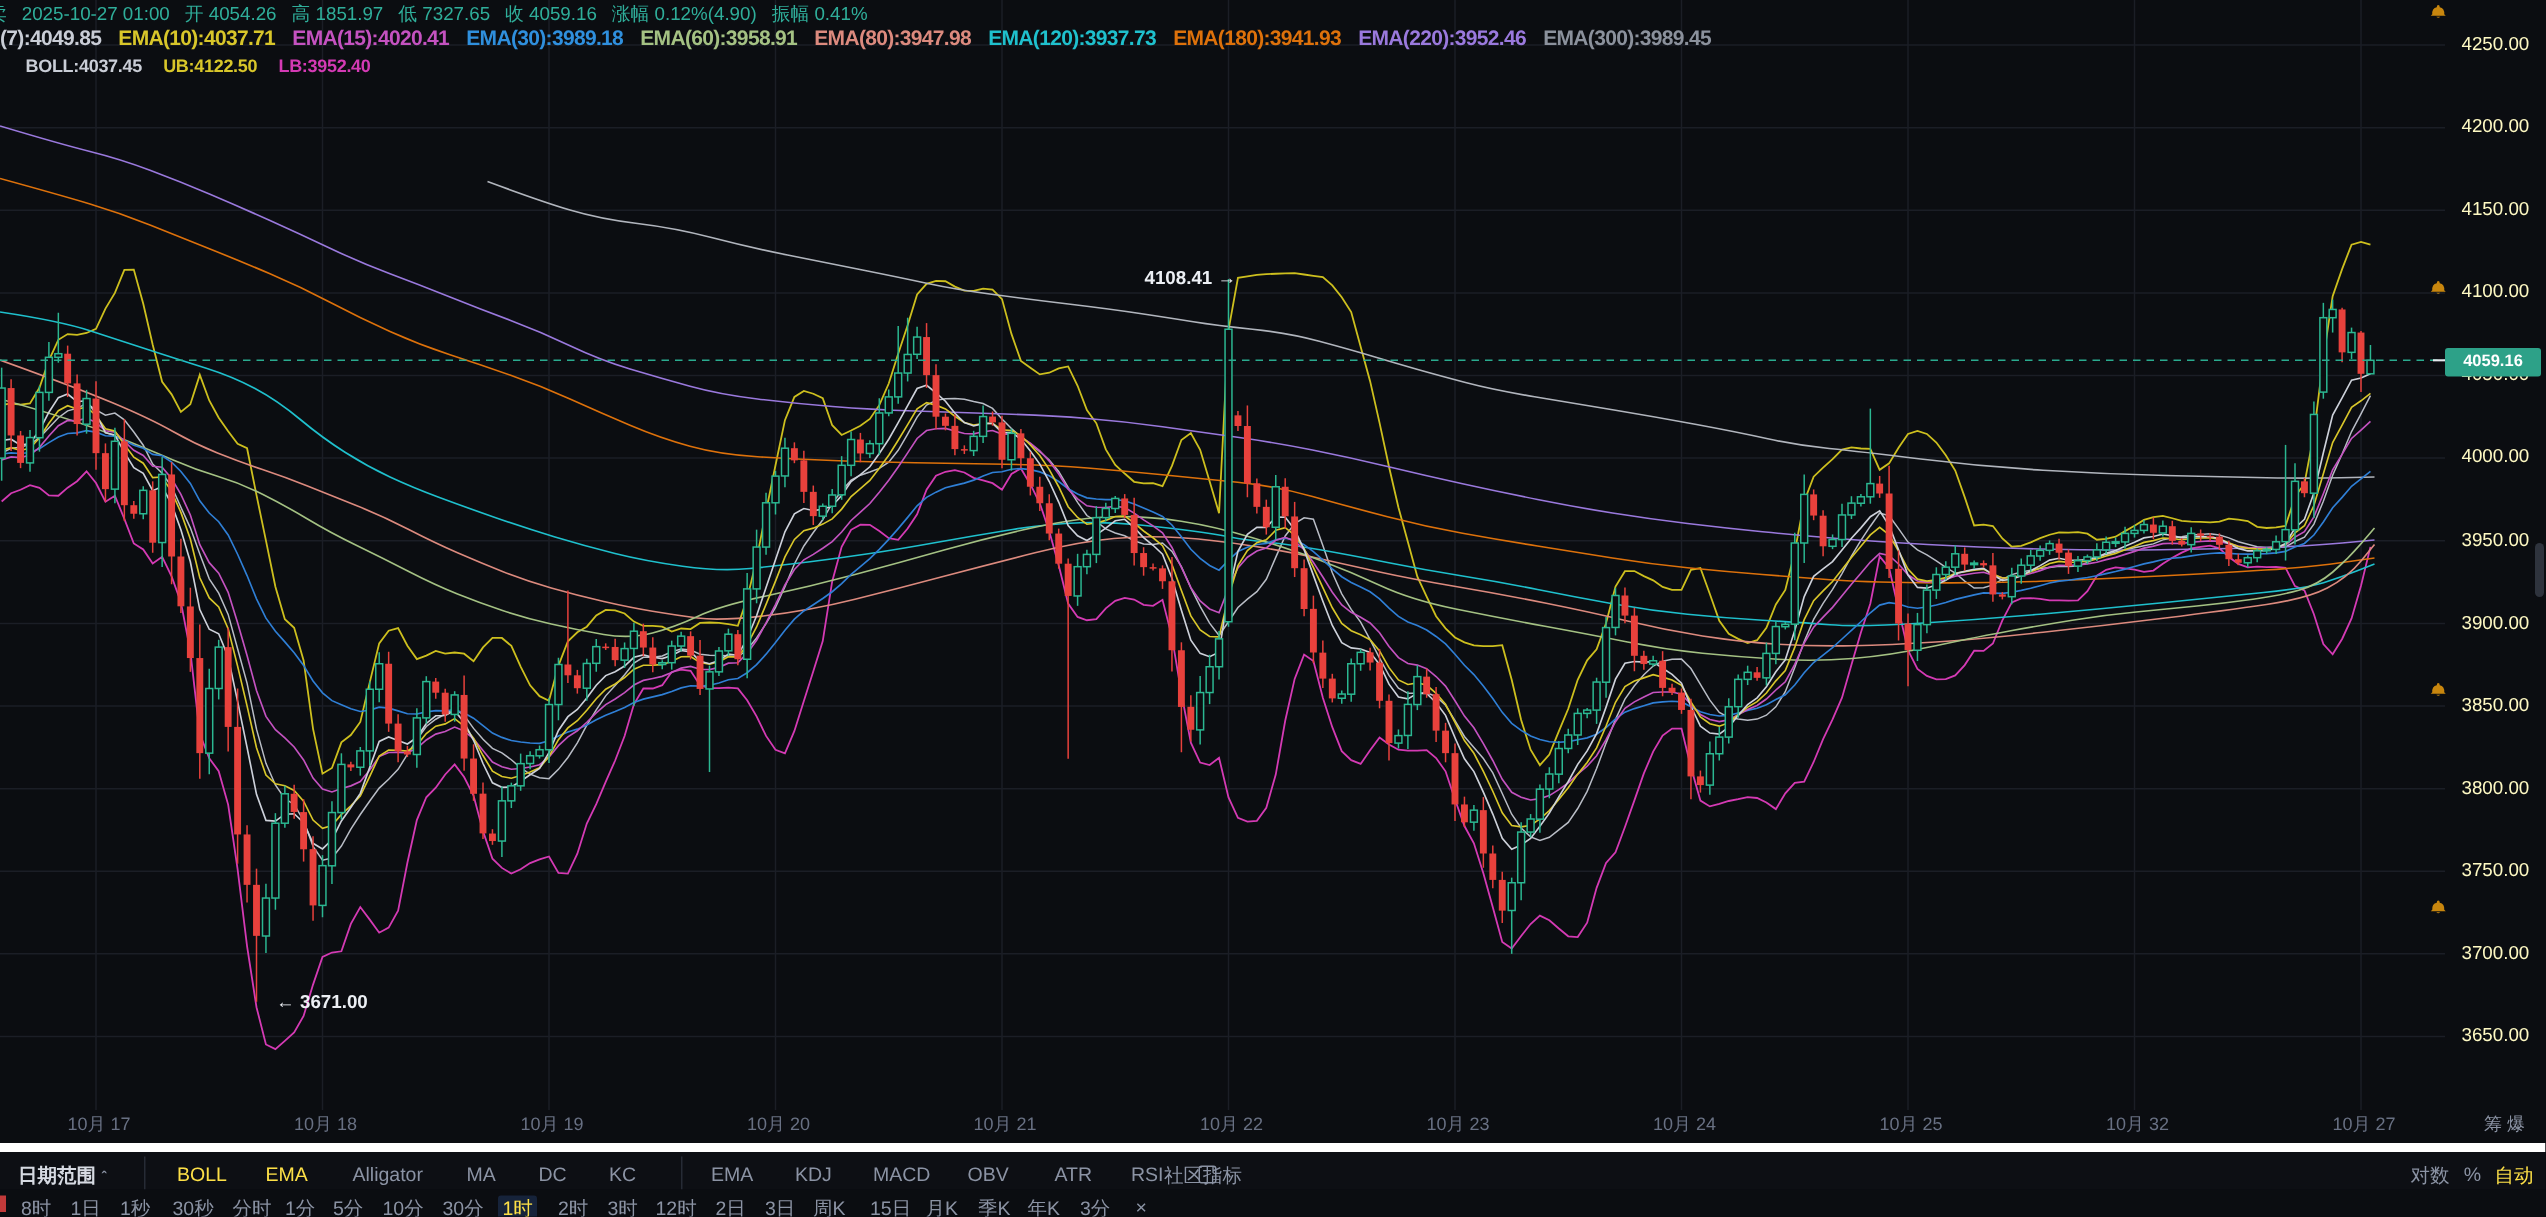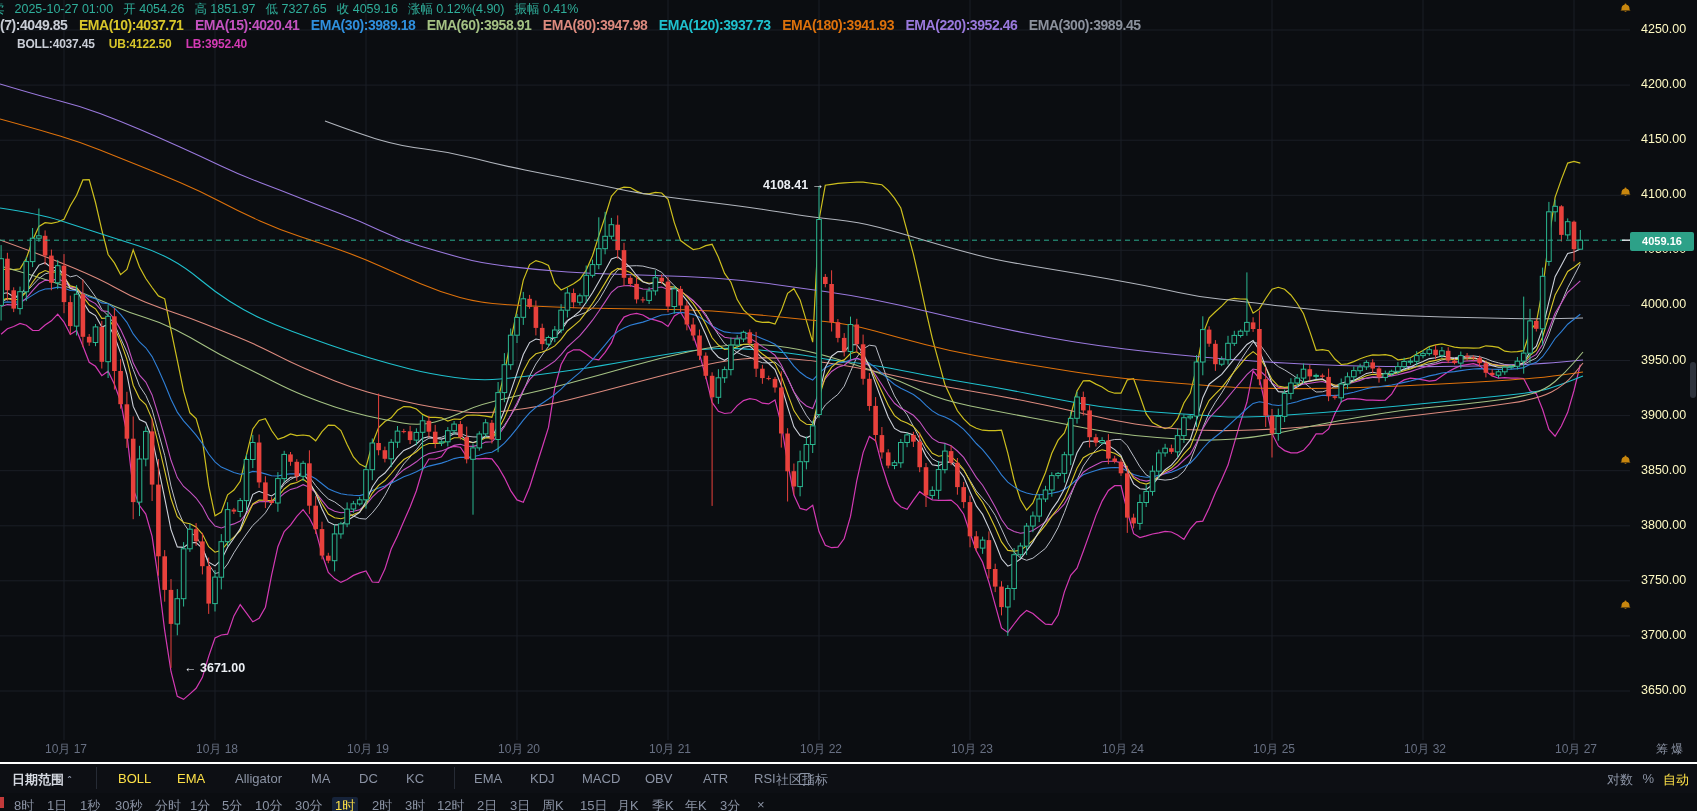--- a/index.html
+++ b/index.html
@@ -8,21 +8,21 @@
 .t1 span{margin-right:10px}
 .t2{position:absolute;top:17px;left:0;white-space:nowrap;font-size:14px;letter-spacing:-0.45px;font-weight:bold}
 .t2 span{margin-right:8px}
 .t3{position:absolute;top:37px;left:17px;white-space:nowrap;font-size:12px;letter-spacing:-0.2px;font-weight:bold}
 .t3 span{margin-right:11px}
 .al{position:absolute;left:1641px;width:52px;font-size:12.5px;color:#fef9c3}
 #pricebox{position:absolute;left:1630px;top:232px;width:64px;height:19px;background:#2da188;
  color:#fff;font-size:11px;font-weight:bold;text-align:center;line-height:19px;border-radius:2px}
 .dl{position:absolute;top:741px;width:60px;font-size:12px;color:#687083}
 #toolbar{position:absolute;left:0;top:762px;width:1697px;height:31px;background:#0d0f14;
- border-top:2px solid #ffffff;font-size:13px;color:#8b93a4}
+ border-top:6px solid #ffffff;font-size:13px;color:#8b93a4}
 #toolbar .it{position:absolute;top:7px;white-space:nowrap}
 #tfrow{position:absolute;left:0;top:793px;width:1697px;height:18px;background:#0b0d11;font-size:13px;color:#8b93a4}
 #tfrow .it{position:absolute;top:4px;white-space:nowrap}
 .blue{color:#fde047}
 .sep{position:absolute;top:3px;width:1px;height:22px;background:#262b35}
 #scrollthumb{position:absolute;left:1690px;top:362px;width:6px;height:36px;background:#2e333d;border-radius:3px}
 </style></head><body>
 <div id="wrap">
 <svg width="1697" height="811" viewBox="0 0 1697 811" style="position:absolute;left:0;top:0">
 <g stroke="#1b1e26" stroke-width="1">

